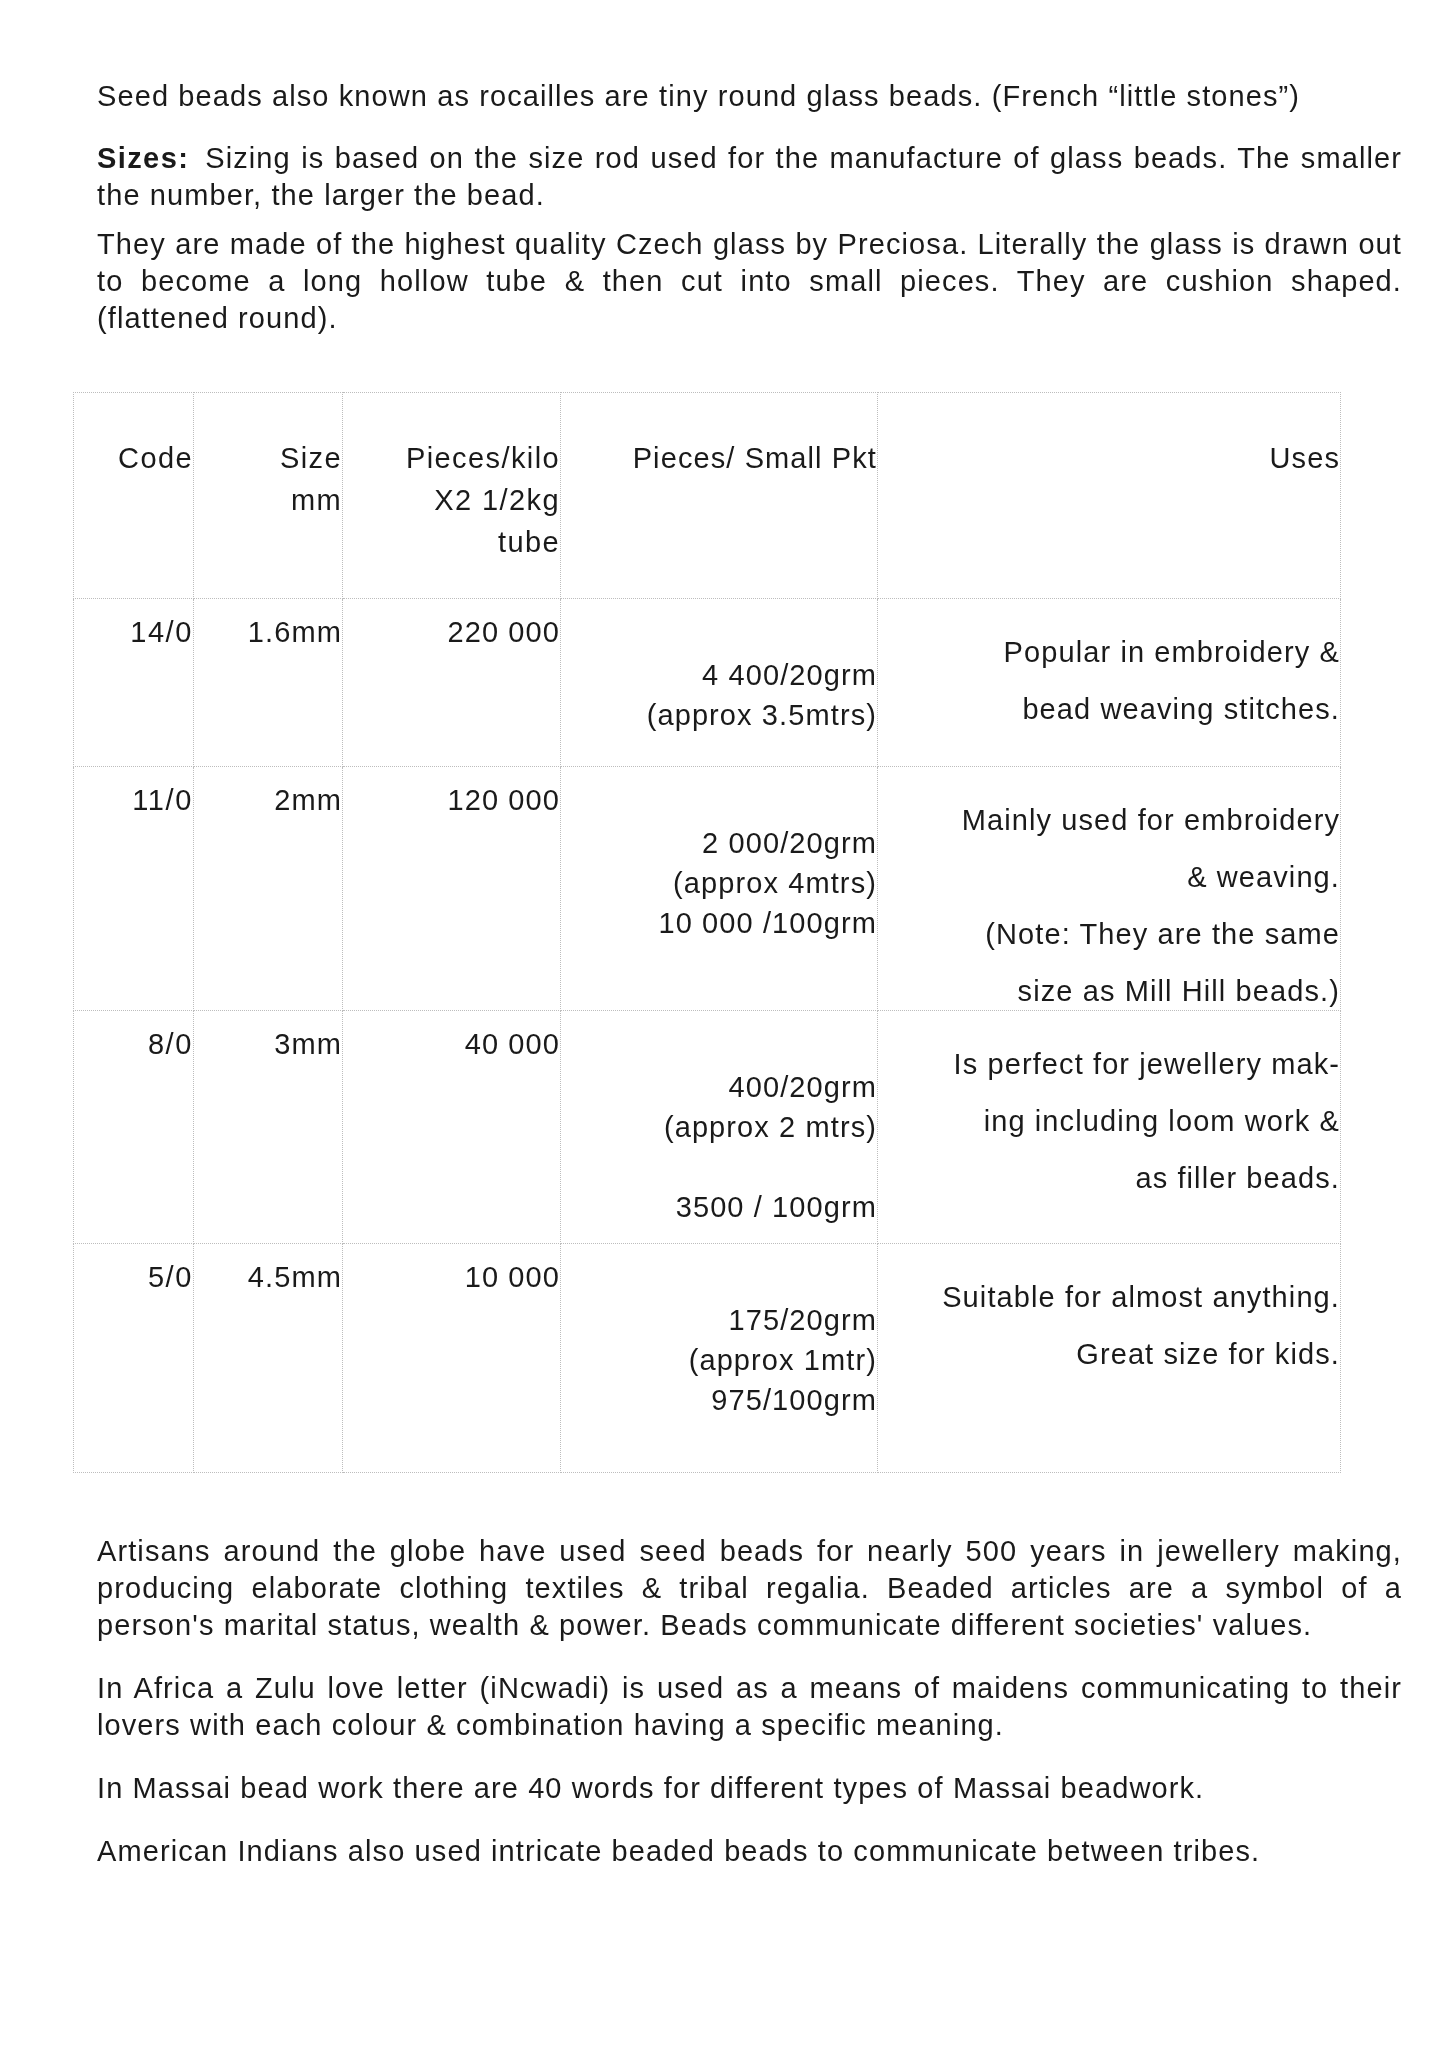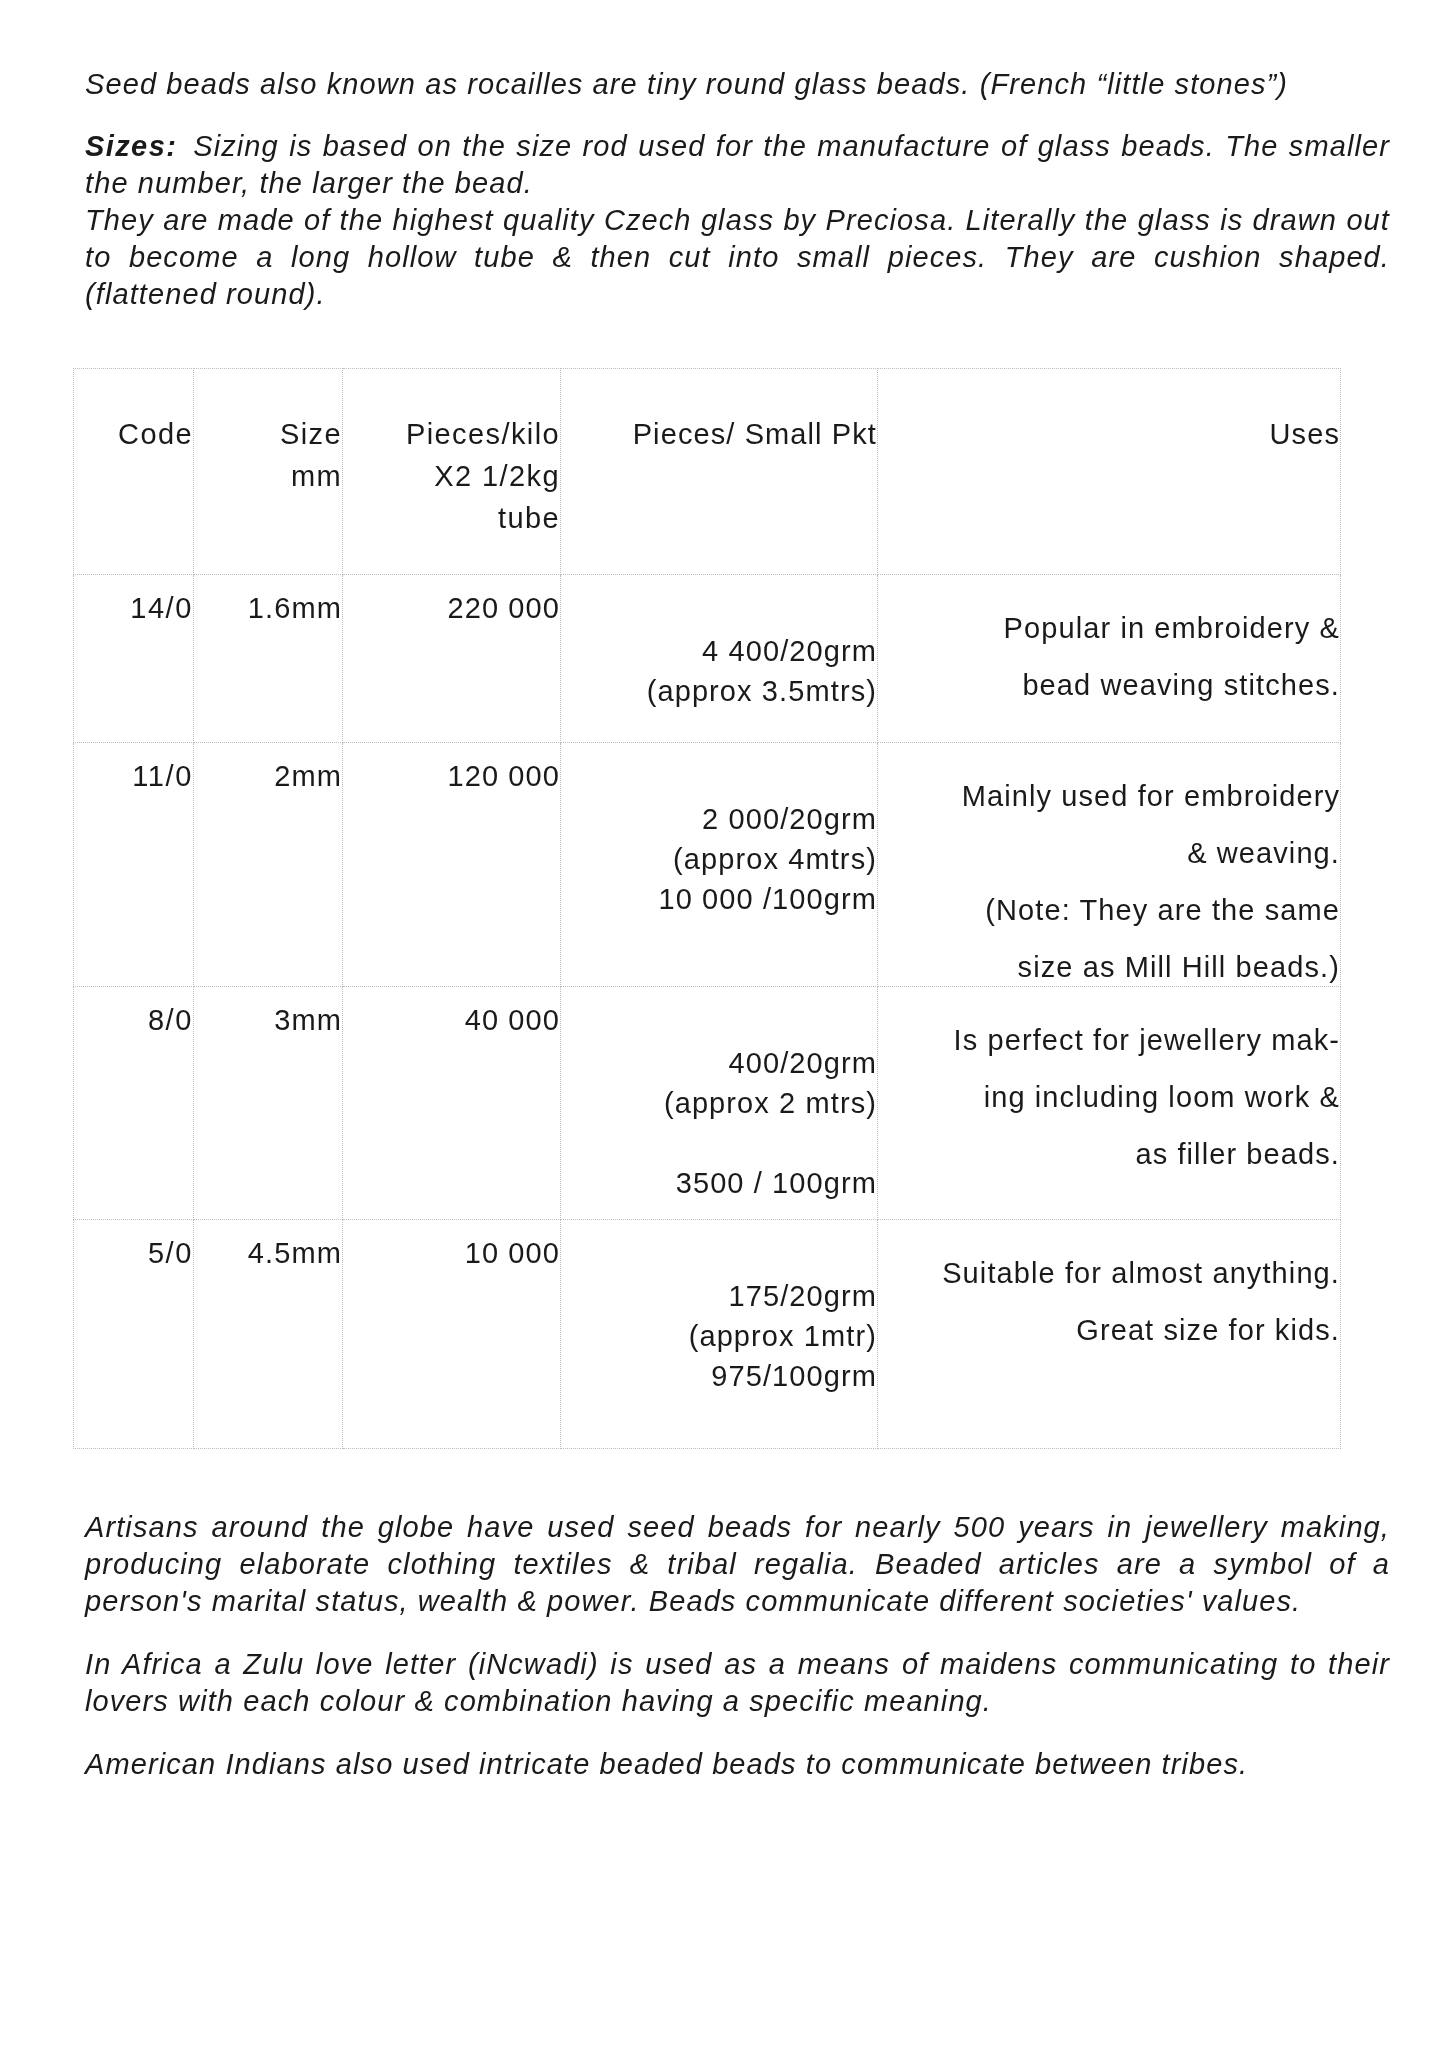--- a/index.html
+++ b/index.html
@@ -16,21 +16,21 @@
     font-size: 29px;
     line-height: 37px;
     letter-spacing: 1.1px;
   }
   .page {
     box-sizing: border-box;
     width: 1445px;
     height: 2050px;
     padding: 66px 55px 0 85px;
   }
-  p { margin: 0; font-style: italic; }
+  p { margin: 12px; }
   .para { width: 1305px; }
   .justify { text-align: justify; }
   .p1 { margin-bottom: 25px; }
   .p2 { margin-bottom: 22px; }
   .sizes { margin-bottom: 0; }
   .sizes .lead { font-weight: bold; letter-spacing: 1.4px; }
   .sizes .rest { margin-left: 16px; }
 
   table.beads {
     border-collapse: collapse;
@@ -215,17 +215,18 @@
           </div>
         </td>
       </tr>
     </tbody>
   </table>
 
   <p class="para fpara justify after-table">Artisans around the globe have used seed beads for nearly 500 years in jewellery making, producing elaborate clothing textiles &amp; tribal regalia. Beaded articles are a symbol of a person's marital status, wealth &amp; power. Beads communicate different societies' values.</p>
 
   <p class="para fpara justify">In Africa a Zulu love letter (iNcwadi) is used as a means of maidens communicating to their lovers with each colour &amp; combination having a specific meaning.</p>
 
+  <p class="para fpara">In Massai bead work there are 40 words for different types of Massai beadwork.</p>
 
   <p class="para fpara">American Indians also used intricate beaded beads to communicate between tribes.</p>
 
 
 </div>
 
 </body></html>

